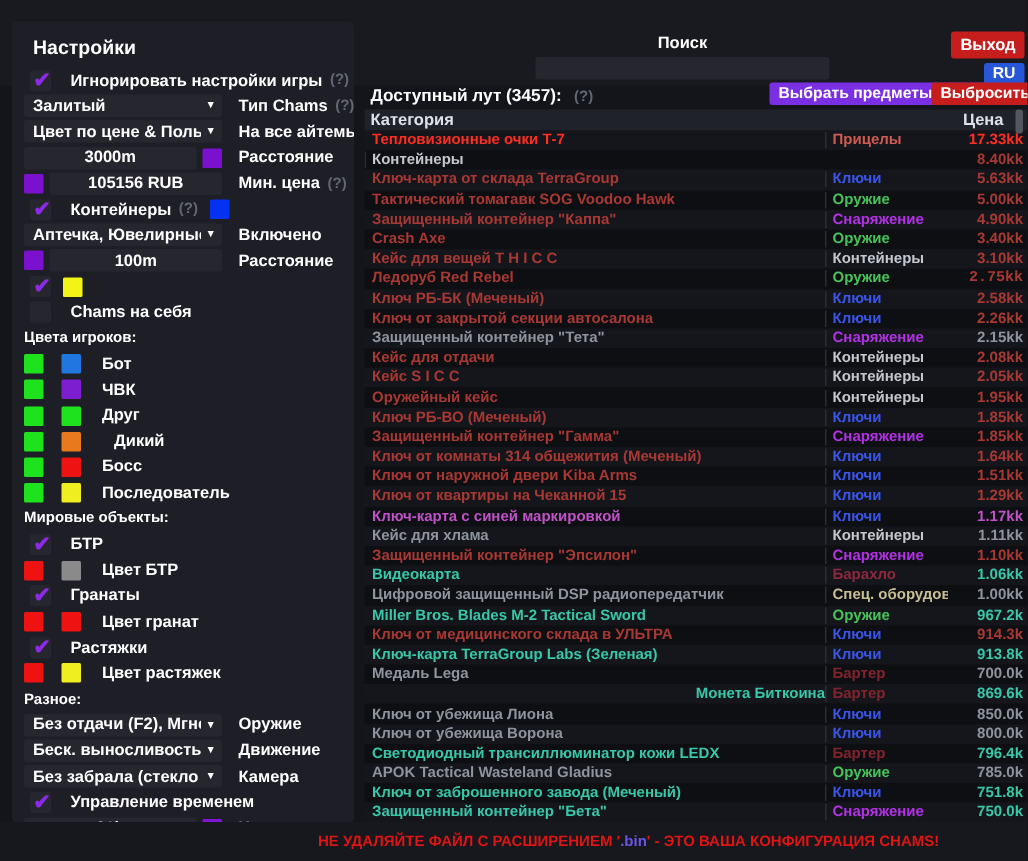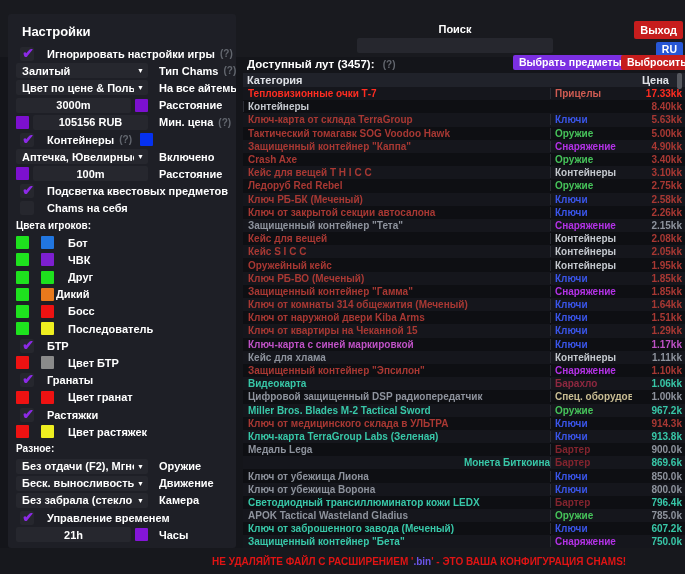--- a/index.html
+++ b/index.html
@@ -142,21 +142,20 @@
       </div>
       <div class="srow">
         <span class="sw" style="background: rgb(124, 16, 207); margin-left: 8px;"></span>
         <span class="ctrl inp" style="width: 115px; margin-left: 4px;">100m</span>
         <span class="lbl">Расстояние</span>
       </div>
       <div class="srow">
         <span class="chk">
           <span class="tick">✔</span>
         </span>
-        <span class="lbl">Подсветка квестовых предметов</span>
         <span class="sw" style="background: rgb(243, 243, 21); margin-left: 8px;"></span>
       </div>
       <div class="srow">
         <span class="chk"></span>
         <span class="lbl">Chams на себя</span>
       </div>
       <div class="shead">Цвета игроков:</div>
       <div class="srow">
         <span class="sw" style="background: rgb(30, 226, 30); margin-left: 8px;"></span>
         <span class="sw" style="background: rgb(33, 118, 224); margin-left: 12px;"></span>
@@ -168,32 +167,33 @@
         <span class="lbl" style="margin-left: 14px;">ЧВК</span>
       </div>
       <div class="srow">
         <span class="sw" style="background: rgb(30, 226, 30); margin-left: 8px;"></span>
         <span class="sw" style="background: rgb(30, 226, 30); margin-left: 12px;"></span>
         <span class="lbl" style="margin-left: 14px;">Друг</span>
       </div>
       <div class="srow">
         <span class="sw" style="background: rgb(30, 226, 30); margin-left: 8px;"></span>
         <span class="sw" style="background: rgb(232, 121, 28); margin-left: 12px;"></span>
-        <span class="lbl" style="margin-left: 2px;">Дикий</span>
+        <span class="lbl" style="margin-left: 22px;">Дикий</span>
       </div>
       <div class="srow">
         <span class="sw" style="background: rgb(30, 226, 30); margin-left: 8px;"></span>
         <span class="sw" style="background: rgb(238, 18, 18); margin-left: 12px;"></span>
         <span class="lbl" style="margin-left: 14px;">Босс</span>
       </div>
       <div class="srow">
         <span class="sw" style="background: rgb(30, 226, 30); margin-left: 8px;"></span>
         <span class="sw" style="background: rgb(238, 238, 32); margin-left: 12px;"></span>
         <span class="lbl" style="margin-left: 14px;">Последователь</span>
       </div>
+      <div class="shead">Мировые объекты:</div>
       <div class="srow">
         <span class="chk">
           <span class="tick">✔</span>
         </span>
         <span class="lbl">БТР</span>
       </div>
       <div class="srow">
         <span class="sw" style="background: rgb(238, 18, 18); margin-left: 8px;"></span>
         <span class="sw" style="background: rgb(138, 138, 138); margin-left: 12px;"></span>
         <span class="lbl" style="margin-left: 14px;">Цвет БТР</span>
@@ -304,39 +304,39 @@
       <span class="c-price" style="color: rgb(168, 56, 51);">3.40kk</span>
     </div>
     <div class="trow">
       <span class="c-name" style="color: rgb(168, 56, 51);">Кейс для вещей T H I C C</span>
       <span class="c-cat" style="color: rgb(195, 199, 205);">Контейнеры</span>
       <span class="c-price" style="color: rgb(168, 56, 51);">3.10kk</span>
     </div>
     <div class="trow">
       <span class="c-name" style="color: rgb(168, 56, 51);">Ледоруб Red Rebel</span>
       <span class="c-cat" style="color: rgb(70, 195, 90);">Оружие</span>
-      <span class="c-price" style="color: rgb(168, 56, 51);">2.75kk</span>
+      <span class="c-price" style="color: rgb(168, 56, 51); font-family: Liberation Mono, monospace;">2.75kk</span>
     </div>
     <div class="trow">
       <span class="c-name" style="color: rgb(168, 56, 51);">Ключ РБ-БК (Меченый)</span>
       <span class="c-cat" style="color: rgb(58, 85, 234);">Ключи</span>
       <span class="c-price" style="color: rgb(168, 56, 51);">2.58kk</span>
     </div>
     <div class="trow">
       <span class="c-name" style="color: rgb(168, 56, 51);">Ключ от закрытой секции автосалона</span>
       <span class="c-cat" style="color: rgb(58, 85, 234);">Ключи</span>
       <span class="c-price" style="color: rgb(168, 56, 51);">2.26kk</span>
     </div>
     <div class="trow">
       <span class="c-name" style="color: rgb(142, 147, 157);">Защищенный контейнер "Тета"</span>
       <span class="c-cat" style="color: rgb(179, 50, 230);">Снаряжение</span>
       <span class="c-price" style="color: rgb(142, 147, 157);">2.15kk</span>
     </div>
     <div class="trow">
-      <span class="c-name" style="color: rgb(168, 56, 51);">Кейс для вещей</span>
+      <span class="c-name" style="color: rgb(168, 56, 51);">Кейс для отдачи</span>
       <span class="c-cat" style="color: rgb(195, 199, 205);">Контейнеры</span>
       <span class="c-price" style="color: rgb(168, 56, 51);">2.08kk</span>
     </div>
     <div class="trow">
       <span class="c-name" style="color: rgb(168, 56, 51);">Кейс S I C C</span>
       <span class="c-cat" style="color: rgb(195, 199, 205);">Контейнеры</span>
       <span class="c-price" style="color: rgb(168, 56, 51);">2.05kk</span>
     </div>
     <div class="trow">
       <span class="c-name" style="color: rgb(168, 56, 51);">Оружейный кейс</span>
@@ -404,21 +404,21 @@
       <span class="c-price" style="color: rgb(168, 56, 51);">914.3k</span>
     </div>
     <div class="trow">
       <span class="c-name" style="color: rgb(56, 199, 168);">Ключ-карта TerraGroup Labs (Зеленая)</span>
       <span class="c-cat" style="color: rgb(58, 85, 234);">Ключи</span>
       <span class="c-price" style="color: rgb(56, 199, 168);">913.8k</span>
     </div>
     <div class="trow">
       <span class="c-name" style="color: rgb(142, 147, 157);">Медаль Lega</span>
       <span class="c-cat" style="color: rgb(130, 36, 46);">Бартер</span>
-      <span class="c-price" style="color: rgb(142, 147, 157);">900.0k</span>
+      <span class="c-price" style="color: rgb(142, 147, 157);">700.0k</span>
     </div>
     <div class="trow">
       <span class="c-name" style="color: rgb(56, 199, 168); text-align: right;">Монета Биткоина</span>
       <span class="c-cat" style="color: rgb(130, 36, 46);">Бартер</span>
       <span class="c-price" style="color: rgb(56, 199, 168);">869.6k</span>
     </div>
     <div class="trow">
       <span class="c-name" style="color: rgb(142, 147, 157);">Ключ от убежища Лиона</span>
       <span class="c-cat" style="color: rgb(58, 85, 234);">Ключи</span>
       <span class="c-price" style="color: rgb(142, 147, 157);">850.0k</span>
@@ -434,21 +434,21 @@
       <span class="c-price" style="color: rgb(56, 199, 168);">796.4k</span>
     </div>
     <div class="trow">
       <span class="c-name" style="color: rgb(142, 147, 157);">APOK Tactical Wasteland Gladius</span>
       <span class="c-cat" style="color: rgb(70, 195, 90);">Оружие</span>
       <span class="c-price" style="color: rgb(142, 147, 157);">785.0k</span>
     </div>
     <div class="trow">
       <span class="c-name" style="color: rgb(56, 199, 168);">Ключ от заброшенного завода (Меченый)</span>
       <span class="c-cat" style="color: rgb(58, 85, 234);">Ключи</span>
-      <span class="c-price" style="color: rgb(56, 199, 168);">607.2k</span>
+      <span class="c-price" style="color: rgb(56, 199, 168);">751.8k</span>
     </div>
     <div class="trow">
       <span class="c-name" style="color: rgb(56, 199, 168);">Защищенный контейнер "Бета"</span>
       <span class="c-cat" style="color: rgb(179, 50, 230);">Снаряжение</span>
       <span class="c-price" style="color: rgb(56, 199, 168);">750.0k</span>
     </div>
   </div>
 <div class="vscroll-thumb"></div>
 
 <div class="footer">

